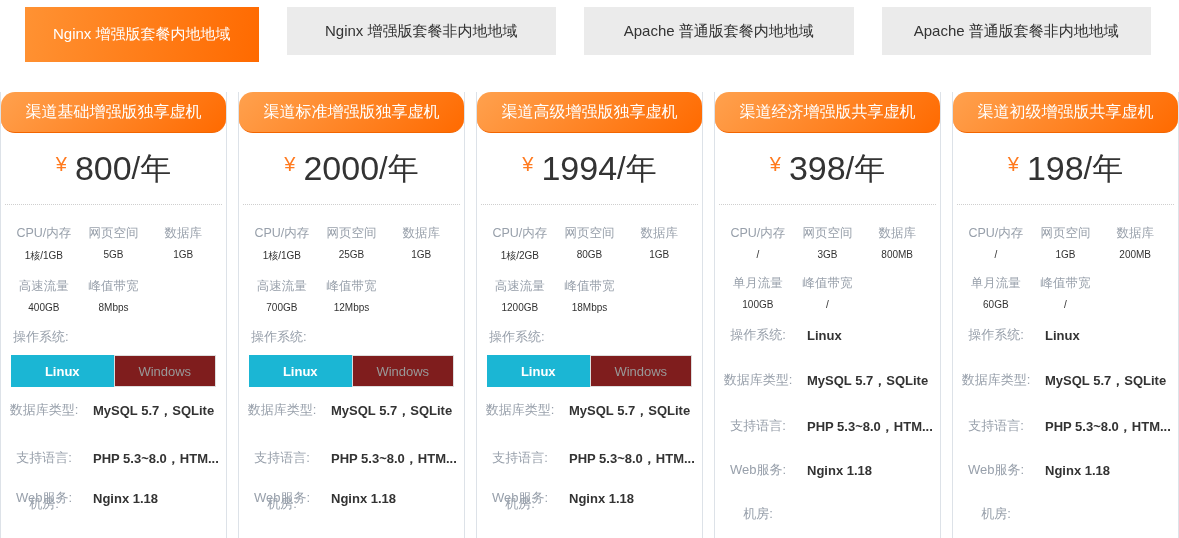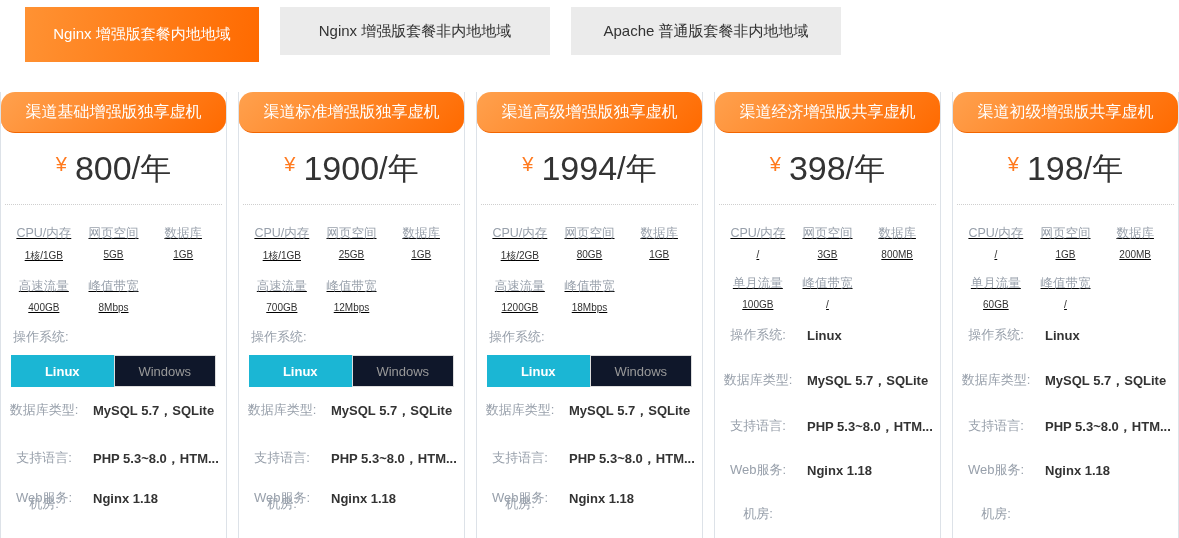--- a/index.html
+++ b/index.html
@@ -2,21 +2,21 @@
 <html><head>
 <meta charset="utf-8">
 <style>
   * { box-sizing: border-box; margin: 0; padding: 0; }
   html, body { width: 1179px; height: 538px; overflow: hidden; background: #fff; }
   body { font-family: "Liberation Sans", "DejaVu Sans", sans-serif; position: relative; }
 
   
   .tabs { display: flex; align-items: flex-start; padding: 7px 0 0 25px; height: 62px; }
   .tab {
-    height: 48px; width: 270px; margin-right: 21px;
+    height: 48px; width: 270px; margin-right: 28px;
     background: #ebebeb; color: #333; font-size: 15px;
     display: flex; align-items: center; justify-content: center;
     border: none; cursor: pointer; white-space: nowrap;
   }
   .tab.active {
     height: 55px; width: 234px;
     background: linear-gradient(100deg, #ff9233 0%, #ff6a00 100%);
     color: #fff;
   }
 
@@ -36,32 +36,32 @@
     height: 72px; margin: 0 4px;
     display: flex; align-items: center; justify-content: center;
     border-bottom: 1px dotted #cfcfcf;
   }
   .yen { color: #ff7a1f; font-size: 20px; margin-right: 8px; margin-top: -8px; }
   .amount { font-size: 34px; color: #333; }
   .per { font-size: 31px; color: #333; }
 
   
   .specs { padding: 20px 8px 0; }
-  .spec-row { display: flex; margin-bottom: 15px; text-decoration: underline; }
+  .spec-row { display: flex; margin-bottom: 15px; }
   .spec { flex: 1; text-align: center; }
   .slabel { font-size: 12.5px; color: #98a0ab; margin-bottom: 7px; white-space: nowrap; }
   .sval { font-size: 10px; color: #333; white-space: nowrap; }
 
   
   .os-label { font-size: 13px; color: #98a0ab; margin: 10px 0 0 12px; }
   .toggle { display: flex; margin: 9px 10px 0; }
   .tbtn {
     flex: 1; height: 32px; font-size: 13px; cursor: pointer;
     display: flex; align-items: center; justify-content: center;
-    background: #0f172a; border: 1px solid #ddd; color: #999;
+    background: #7f1d1d; border: 1px solid #ddd; color: #999;
   }
   .tbtn.active { background: #1bb6d4; border-color: #1bb6d4; color: #fff; font-weight: bold; }
 
   
   .drow { display: flex; align-items: flex-start; padding: 0 6px; }
   .dlabel {
     width: 74px; flex-shrink: 0; text-align: center;
     font-size: 13px; color: #98a0ab; line-height: 1.55;
   }
   .dval {
@@ -80,20 +80,21 @@
   .v2 .drow.r1 { margin-top: 26px; }
   .v2 .drow.r2 { margin-top: 23px; }
   .v2 .drow.r3 { margin-top: 24px; }
 </style>
 </head>
 <body>
 
 <div class="tabs">
   <button class="tab active">Nginx 增强版套餐内地地域</button>
   <button class="tab">Nginx 增强版套餐非内地地域</button>
+  <button class="tab">Apache 普通版套餐内地地域</button>
   <button class="tab">Apache 普通版套餐非内地地域</button>
 </div>
 
 <div class="cards">
 
   <div class="card v1">
     <div class="card-header">渠道基础增强版独享虚机</div>
     <div class="price">
       <span class="yen">¥</span>
       <span class="amount">800</span>
@@ -146,21 +147,21 @@
     <div class="drow r3">
         <div class="dlabel">机房:</div>
         <div class="dval"></div>
       </div>
   </div>
 
   <div class="card v1">
     <div class="card-header">渠道标准增强版独享虚机</div>
     <div class="price">
       <span class="yen">¥</span>
-      <span class="amount">1900</span>
+      <span class="amount">2000</span>
       <span class="per">/年</span>
     </div>
     <div class="specs">
       <div class="spec-row">
         <div class="spec">
             <div class="slabel">CPU/内存</div>
             <div class="sval">1核/1GB</div>
           </div>
         <div class="spec">
             <div class="slabel">网页空间</div>

